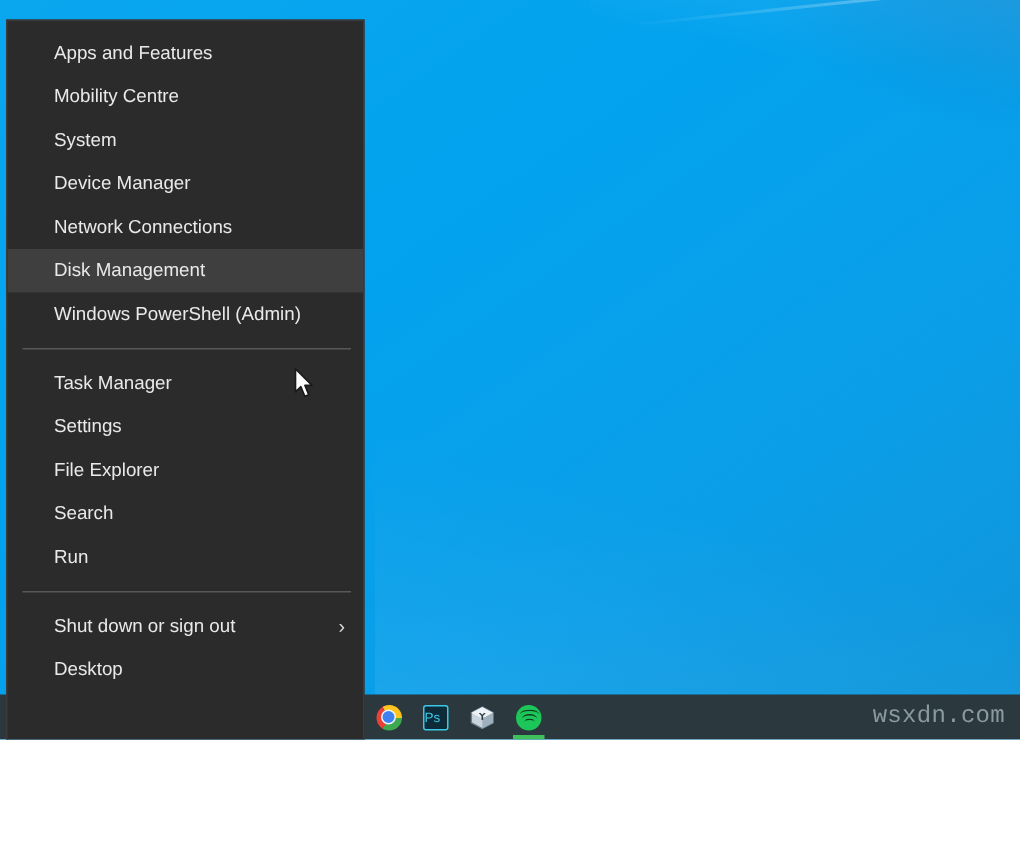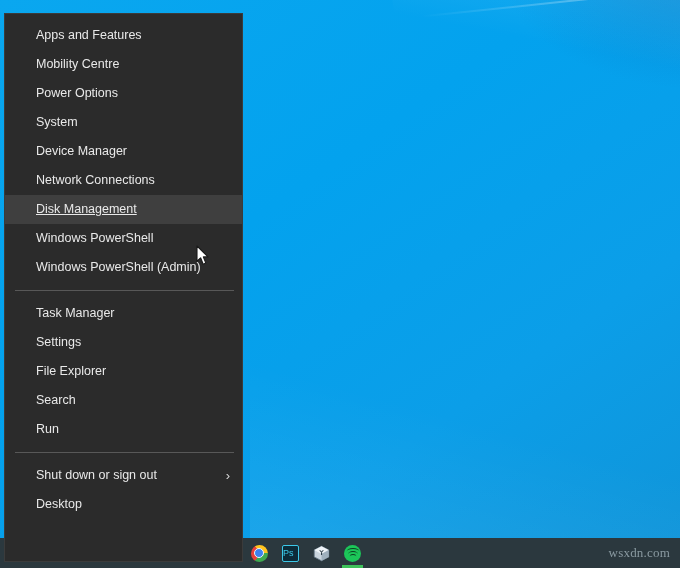--- a/index.html
+++ b/index.html
@@ -7,21 +7,21 @@
   html, body {
     width: 680px;
     height: 568px;
     overflow: hidden;
     font-family: "Liberation Sans", sans-serif;
   }
 
   #screen {
     position: relative;
     width: 680px;
-    height: 568px;
+    height: 493px;
     background: linear-gradient(145deg, #0aa7ef 0%, #03a2ee 38%, #0b9ee8 70%, #1094d8 100%);
     overflow: hidden;
   }
 
   
   .streak {
     position: absolute;
     pointer-events: none;
   }
   .streak-1 {
@@ -139,23 +139,23 @@
   }
   .ico-spotify i:nth-child(1) { width: 13px; height: 7px; top: 3.4px; }
   .ico-spotify i:nth-child(2) { width: 10px; height: 6px; top: 6.6px; }
   .ico-spotify i:nth-child(3) { width: 7px;  height: 5px; top: 9.6px; }
 
   #watermark {
     position: absolute;
     right: 10px;
     bottom: 7px;
     color: #8a9aa1;
-    font-size: 13px;
+    font-size: 16px;
     letter-spacing: 0.2px;
-    font-family: Liberation Serif, serif;
+    font-family: Liberation Mono, monospace;
   }
 
   
   #winx-menu {
     position: absolute;
     left: 4px;
     top: 13px;
     width: 239px;
     height: 549px;
     background: #2b2b2b;
@@ -175,21 +175,20 @@
     white-space: nowrap;
     font-size: 12.5px;
     cursor: default;
     display: flex;
     align-items: center;
     justify-content: space-between;
   }
   .menu-item .label { display: block; }
   .menu-item.selected {
     background: #3f3f3f;
-    text-decoration: underline;
   }
   .menu-sep {
     height: 1px;
     background: #585858;
     margin: 8px 8px 8px 10px;
   }
   .chev {
     color: #d8d8d8;
     font-size: 13px;
     line-height: 1;
@@ -220,36 +219,30 @@
   <div id="winx-menu">
 
     <div class="menu-group">
       <div class="menu-item">
         <span class="label">Apps and Features</span>
       </div>
       <div class="menu-item">
         <span class="label">Mobility Centre</span>
       </div>
       <div class="menu-item">
-        <span class="label">Power Options</span>
-      </div>
-      <div class="menu-item">
         <span class="label">System</span>
       </div>
       <div class="menu-item">
         <span class="label">Device Manager</span>
       </div>
       <div class="menu-item">
         <span class="label">Network Connections</span>
       </div>
       <div class="menu-item selected">
         <span class="label">Disk Management</span>
-      </div>
-      <div class="menu-item">
-        <span class="label">Windows PowerShell</span>
       </div>
       <div class="menu-item">
         <span class="label">Windows PowerShell (Admin)</span>
       </div>
     </div>
 
     <div class="menu-sep"></div>
 
     <div class="menu-group">
       <div class="menu-item">

